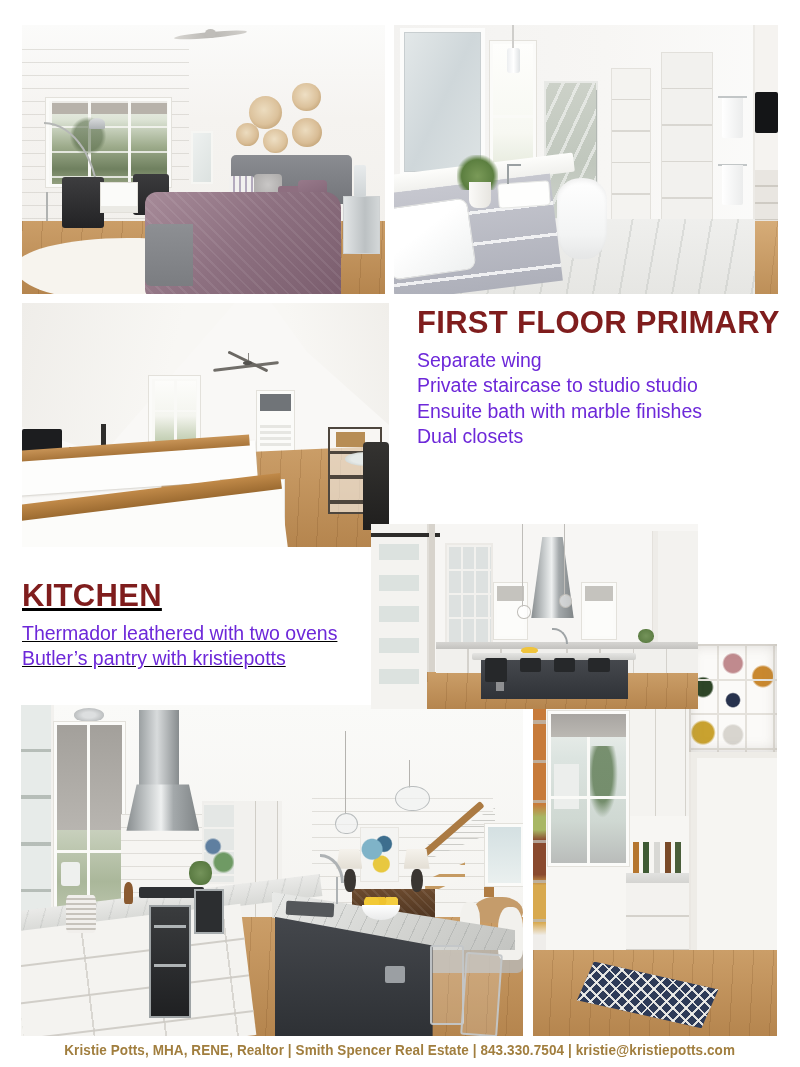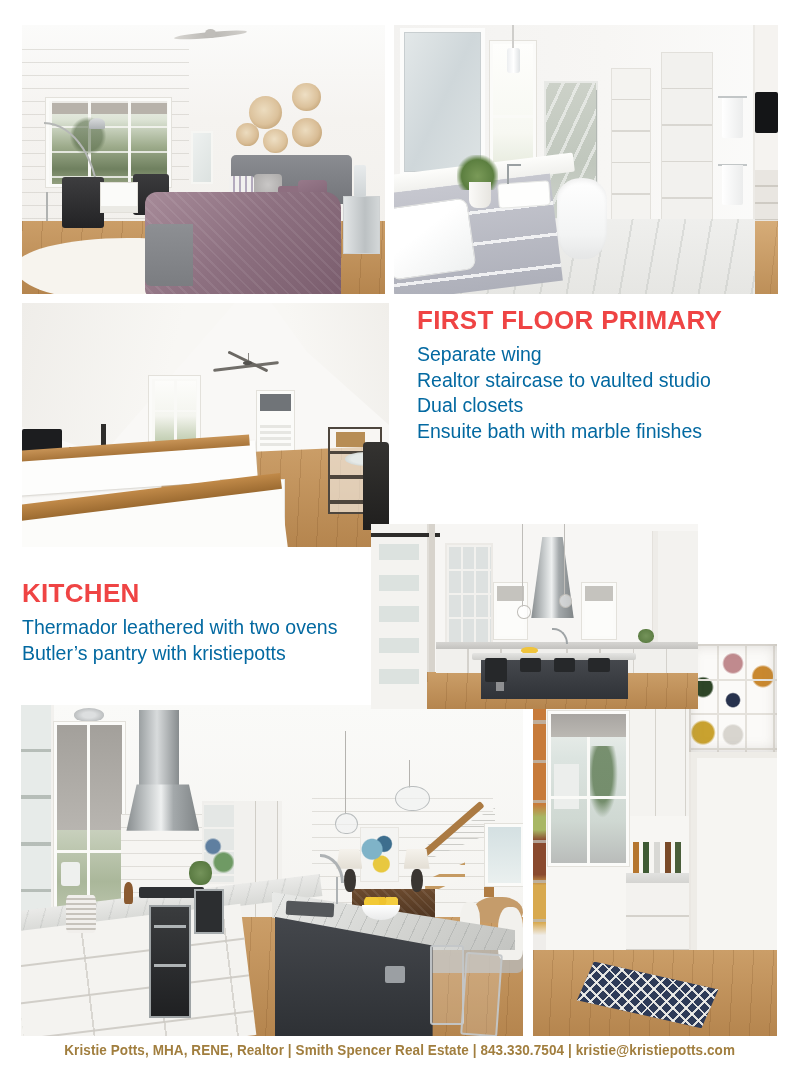--- a/index.html
+++ b/index.html
@@ -8,22 +8,22 @@
   .photo{position:absolute;overflow:hidden;background:#f6f5f3;}
   .f{position:absolute;}
   .wood{background-image:repeating-linear-gradient(93deg,rgba(122,79,35,.22) 0 1px,transparent 1px 20px),
         linear-gradient(180deg,#cb9e68,#b5854e);}
   .woodL{background-image:repeating-linear-gradient(96deg,rgba(130,86,40,.18) 0 1px,transparent 1px 24px),
         linear-gradient(180deg,#d6ac78,#bd8f58);}
   .steel{background:linear-gradient(90deg,#878c8e 0%,#c7cbcc 30%,#eef0f0 48%,#a4a9ab 65%,#7f8486 100%);}
   .win{border:3px solid #fbfbf9;box-shadow:0 0 0 1px #e3e1db;}
   .shiplap{background-image:repeating-linear-gradient(180deg,rgba(196,193,186,.45) 0 1px,transparent 1px 13px);}
   .txtblock{position:absolute;}
-  .heading{font-size:26px;font-weight:700;color:#ef4444;letter-spacing:.3px;line-height:1.12;margin-bottom:7px;}
-  .line{font-size:19.5px;color:#0369a1;line-height:25.5px;}
+  .heading{font-size:31px;font-weight:700;color:#7f1d1d;letter-spacing:.3px;line-height:1.12;margin-bottom:7px;}
+  .line{font-size:19.5px;color:#6d28d9;line-height:25.5px;}
   #footer{position:absolute;left:0;top:1041px;width:800px;text-align:center;}
   #footer span{display:inline-block;font-size:15px;font-weight:700;color:#a17e3e;
         transform:scaleX(.9);transform-origin:center;white-space:nowrap;letter-spacing:.1px;}
 </style>
 </head>
 <body>
 
 <div id="canvas">
 
   <div class="photo" style="left:22px;top:25px;width:363px;height:269px;background:linear-gradient(180deg,#fbfbfa 0%,#f5f3f0 35%,#f1efeb 100%);">
@@ -233,26 +233,26 @@
     <div class="f" style="left:88%;top:75%;width:6.5%;height:24%;border:2px solid rgba(195,198,200,.95);background:rgba(255,255,255,.18);border-radius:3px;transform:rotate(4deg);"></div>
     <div class="f" style="left:64.6%;top:8%;width:1px;height:25%;background:#b5b3af;"></div>
     <div class="f" style="left:62.6%;top:32.5%;width:4.2%;height:6%;border:1px solid #b9bdbe;border-radius:50% 50% 45% 45%;background:rgba(240,242,242,.6);"></div>
     <div class="f" style="left:77.2%;top:16.5%;width:1px;height:8.5%;background:#b5b3af;"></div>
     <div class="f" style="left:74.6%;top:24.5%;width:6.4%;height:7%;border:1px solid #b9bdbe;border-radius:50%;background:rgba(240,242,242,.6);"></div>
   </div>
 
   <div class="txtblock" style="left:417px;top:306px;width:372px;">
     <div class="heading">FIRST FLOOR PRIMARY</div>
     <div class="line">Separate wing</div>
-    <div class="line">Realtor staircase to vaulted studio</div>
+    <div class="line">Private staircase to studio studio</div>
+    <div class="line">Ensuite bath with marble finishes</div>
     <div class="line">Dual closets</div>
-    <div class="line">Ensuite bath with marble finishes</div>
-  </div>
-
-  <div class="txtblock" style="left:22px;top:579px;width:372px;">
+  </div>
+
+  <div class="txtblock" style="left:22px;top:579px;width:372px;text-decoration:underline;">
     <div class="heading">KITCHEN</div>
     <div class="line">Thermador leathered with two ovens</div>
     <div class="line">Butler’s pantry with kristiepotts</div>
   </div>
 
   <div id="footer">
     <span>Kristie Potts, MHA, RENE, Realtor |  Smith Spencer Real Estate  |  843.330.7504  |  kristie@kristiepotts.com</span>
   </div>
 
 </div>

